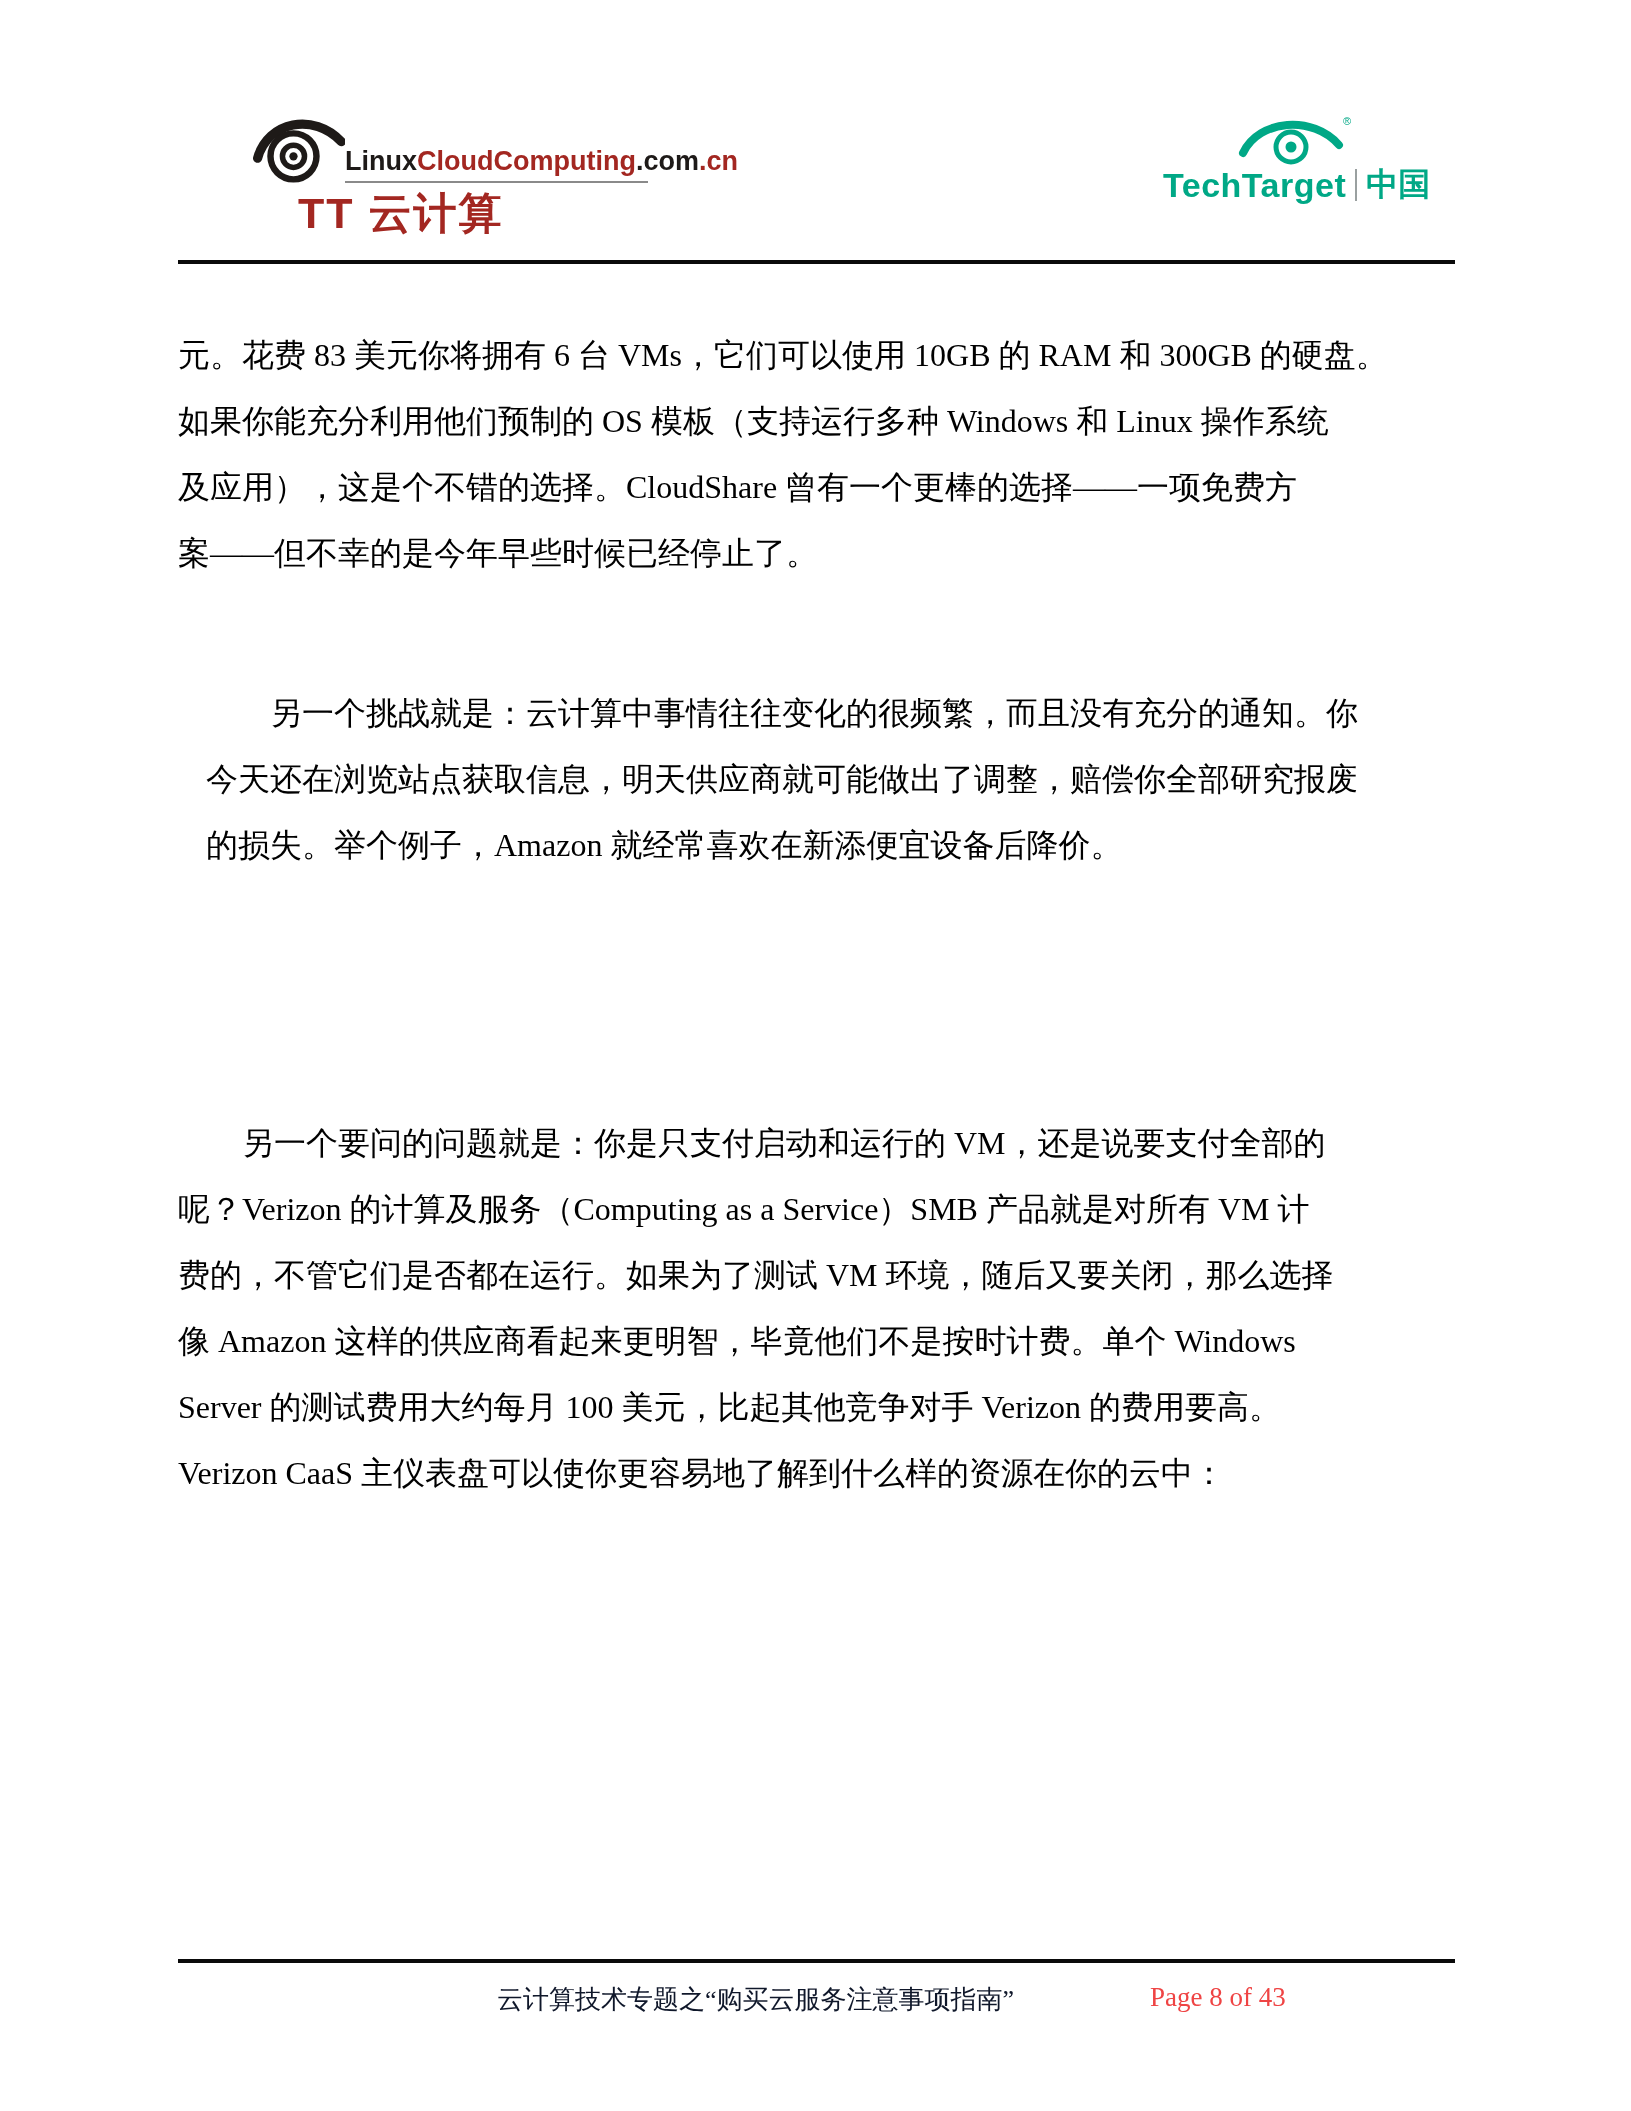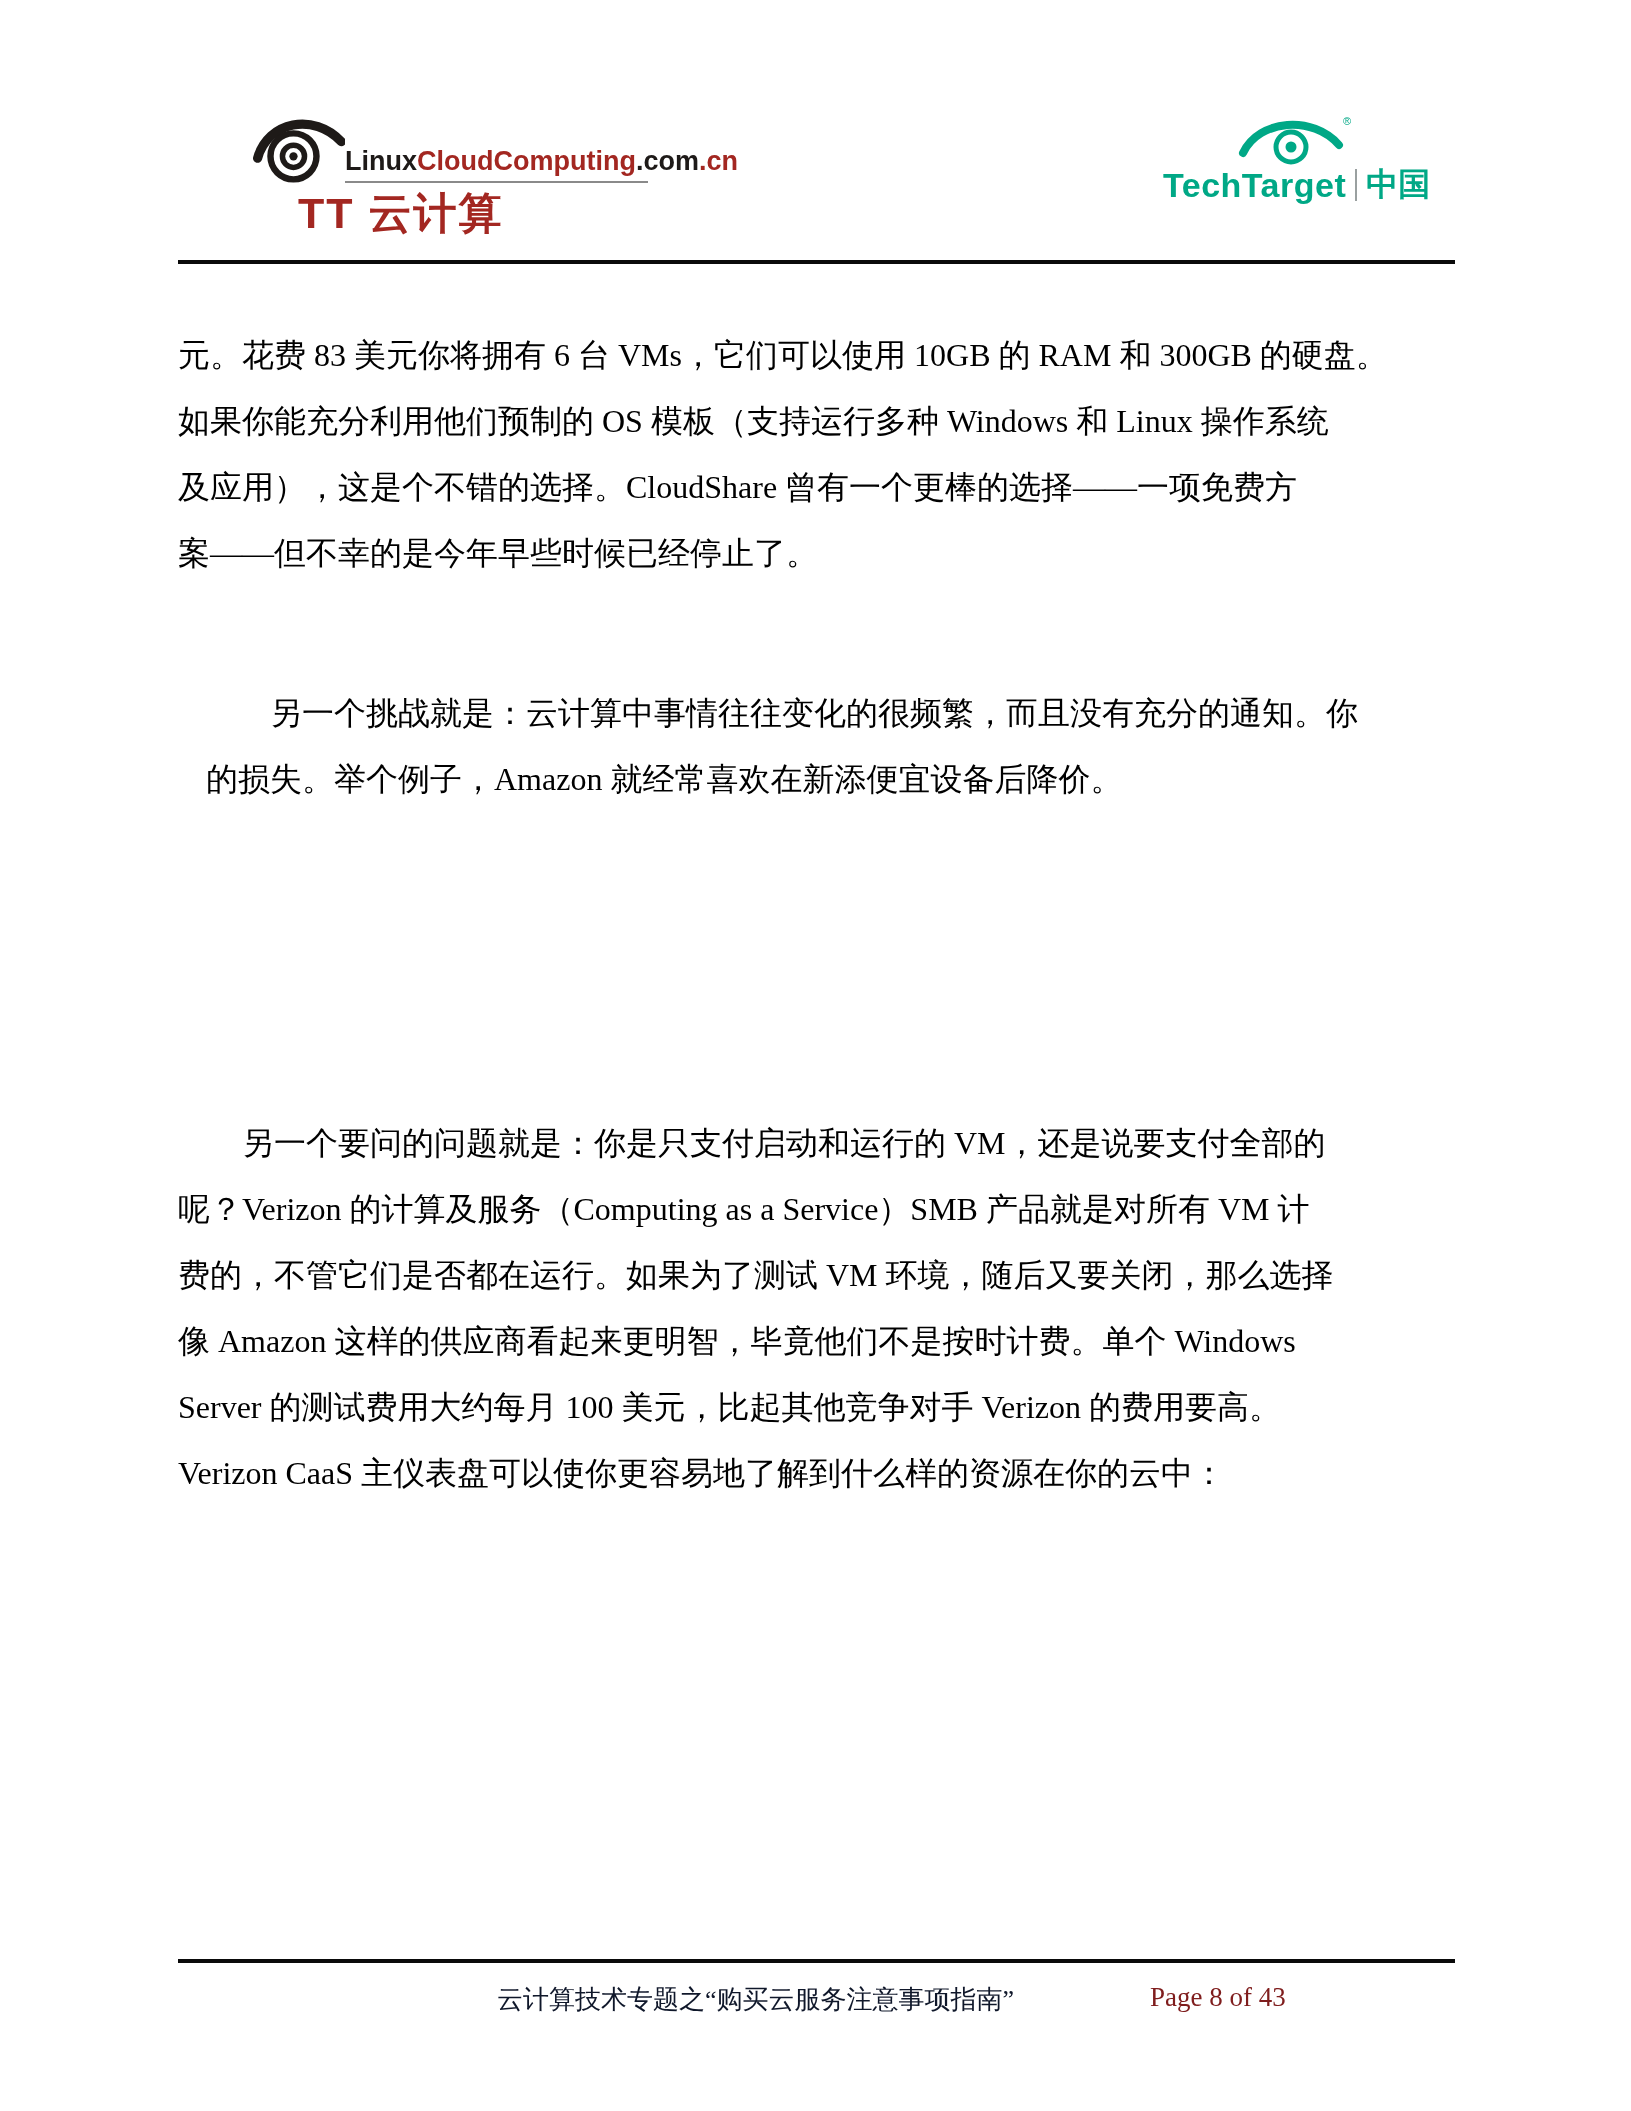--- a/index.html
+++ b/index.html
@@ -60,21 +60,21 @@
   .indent { padding-left: 64px; }
 
   
   .footer-title {
     position: absolute; left: 497px; top: 1982px;
     font-size: 26px; color: #0f172a; white-space: nowrap;
   }
   .footer-page {
     position: absolute; left: 1150px; top: 1982px;
     font-family: "Liberation Serif", serif;
-    font-size: 27px; color: #7f1d1d; white-space: nowrap;
+    font-size: 27px; color: #ef4444; white-space: nowrap;
   }
 </style>
 </head>
 <body>
 
 <div class="page">
 
   <div class="logo-left">
     <svg class="eye-svg" width="92" height="78" viewBox="0 0 100 84">
       <path d="M5 52 C 16 12, 66 2, 96 34" fill="none" stroke="#1e1a18" stroke-width="10" stroke-linecap="round"></path>
@@ -107,20 +107,21 @@
 
   <div class="section sec-0">
     <div class="line">元。花费 83 美元你将拥有 6 台 VMs，它们可以使用 10GB 的 RAM 和 300GB 的硬盘。</div>
     <div class="line">如果你能充分利用他们预制的 OS 模板（支持运行多种 Windows 和 Linux 操作系统</div>
     <div class="line">及应用），这是个不错的选择。CloudShare 曾有一个更棒的选择——一项免费方</div>
     <div class="line">案——但不幸的是今年早些时候已经停止了。</div>
   </div>
 
   <div class="section sec-1">
     <div class="line indent">另一个挑战就是：云计算中事情往往变化的很频繁，而且没有充分的通知。你</div>
+    <div class="line">今天还在浏览站点获取信息，明天供应商就可能做出了调整，赔偿你全部研究报废</div>
     <div class="line">的损失。举个例子，Amazon 就经常喜欢在新添便宜设备后降价。</div>
   </div>
 
 
   <div class="section sec-3">
     <div class="line indent">另一个要问的问题就是：你是只支付启动和运行的 VM，还是说要支付全部的</div>
     <div class="line">呢？Verizon 的计算及服务（Computing as a Service）SMB 产品就是对所有 VM 计</div>
     <div class="line">费的，不管它们是否都在运行。如果为了测试 VM 环境，随后又要关闭，那么选择</div>
     <div class="line">像 Amazon 这样的供应商看起来更明智，毕竟他们不是按时计费。单个 Windows</div>
     <div class="line">Server 的测试费用大约每月 100 美元，比起其他竞争对手 Verizon 的费用要高。</div>

